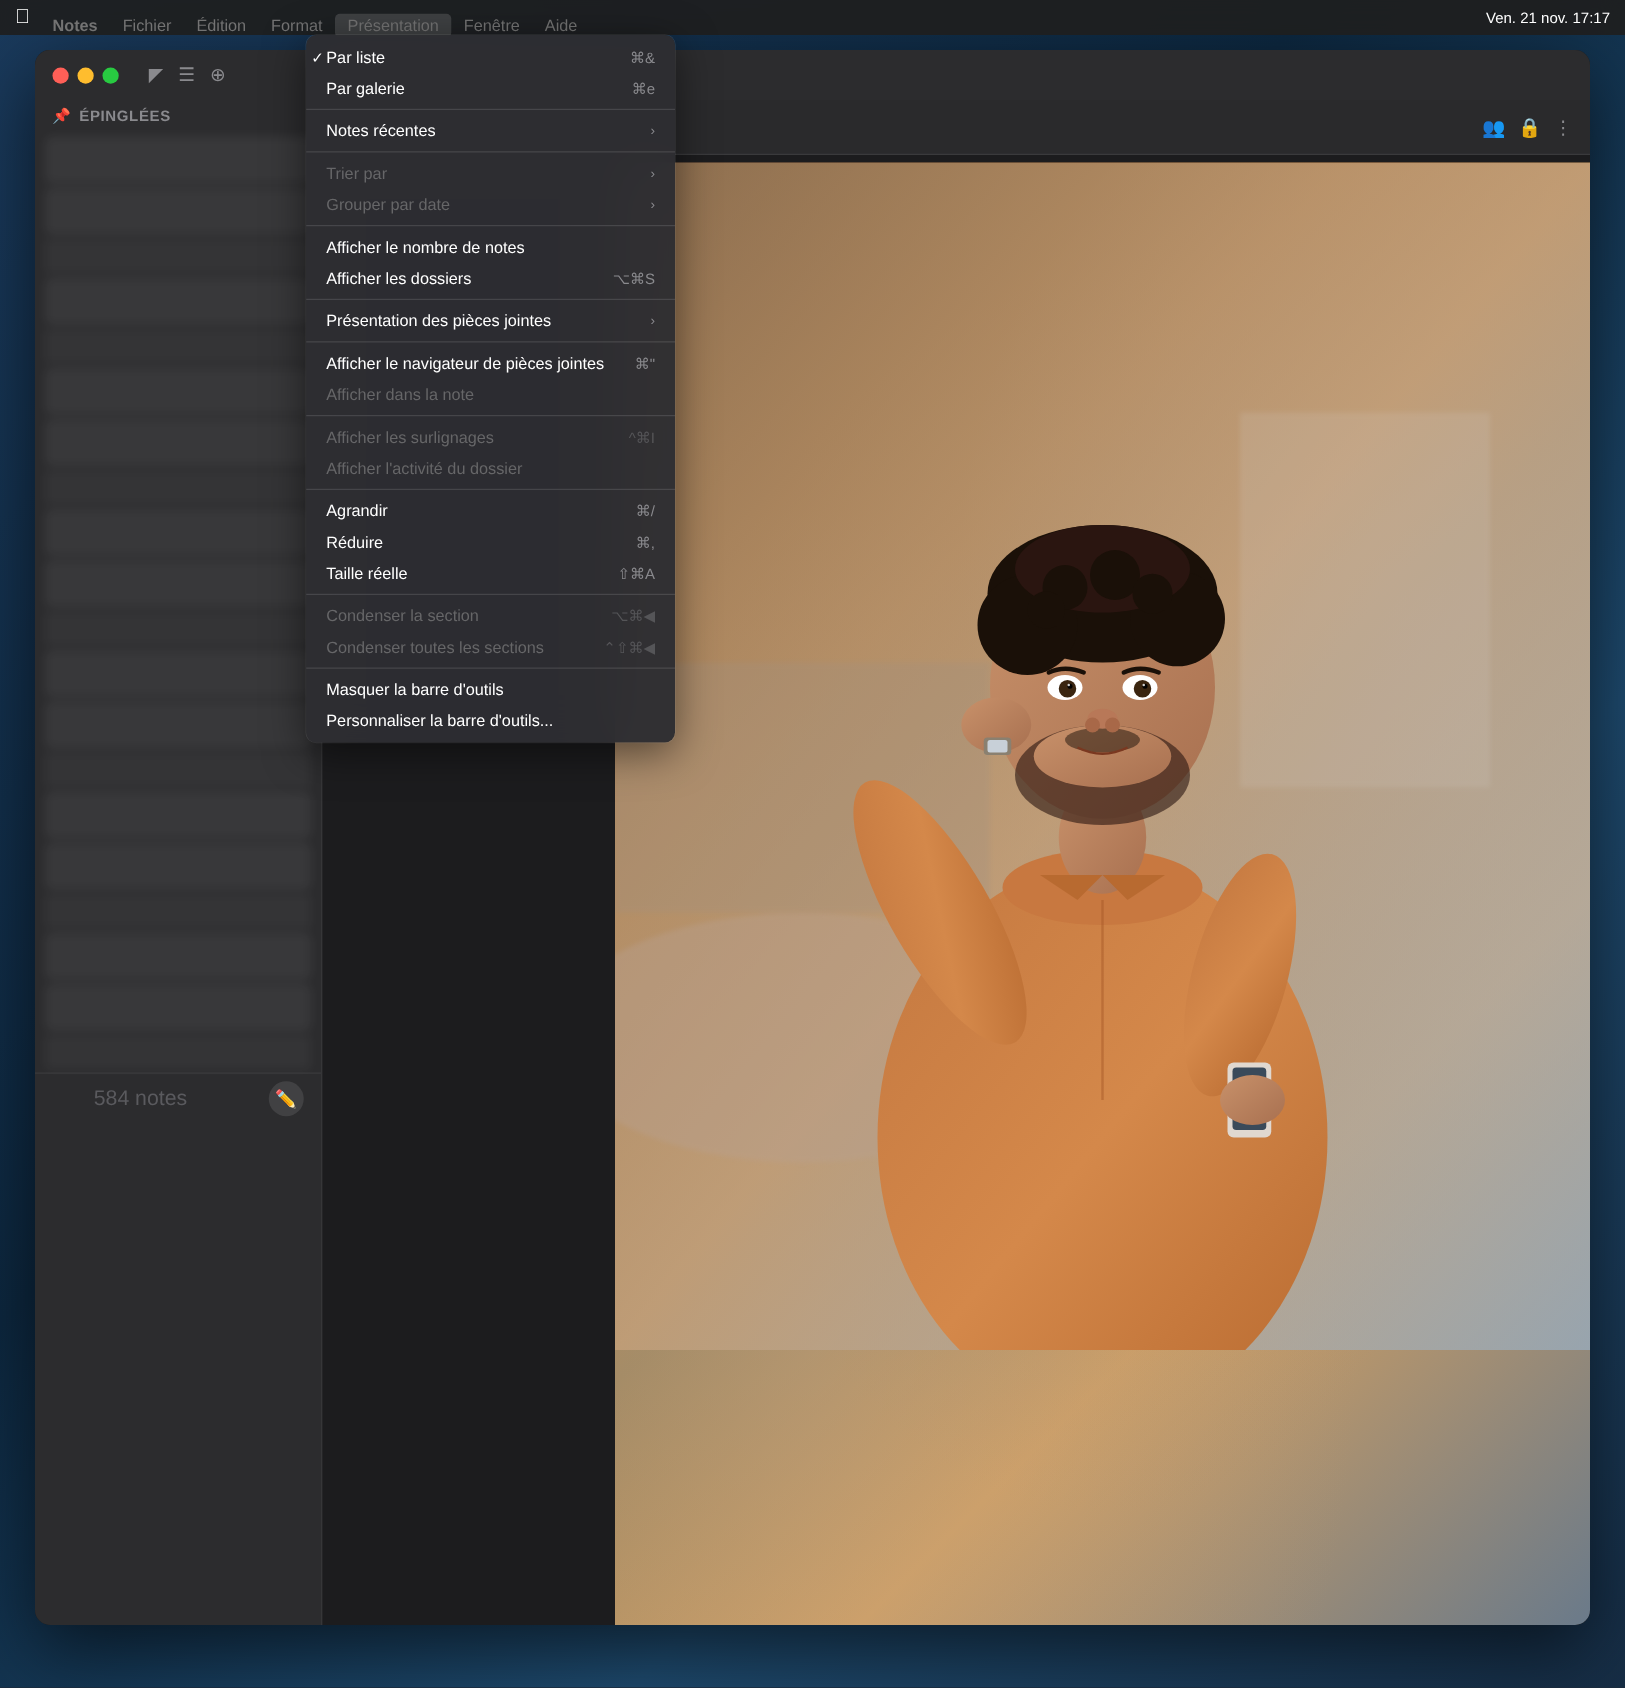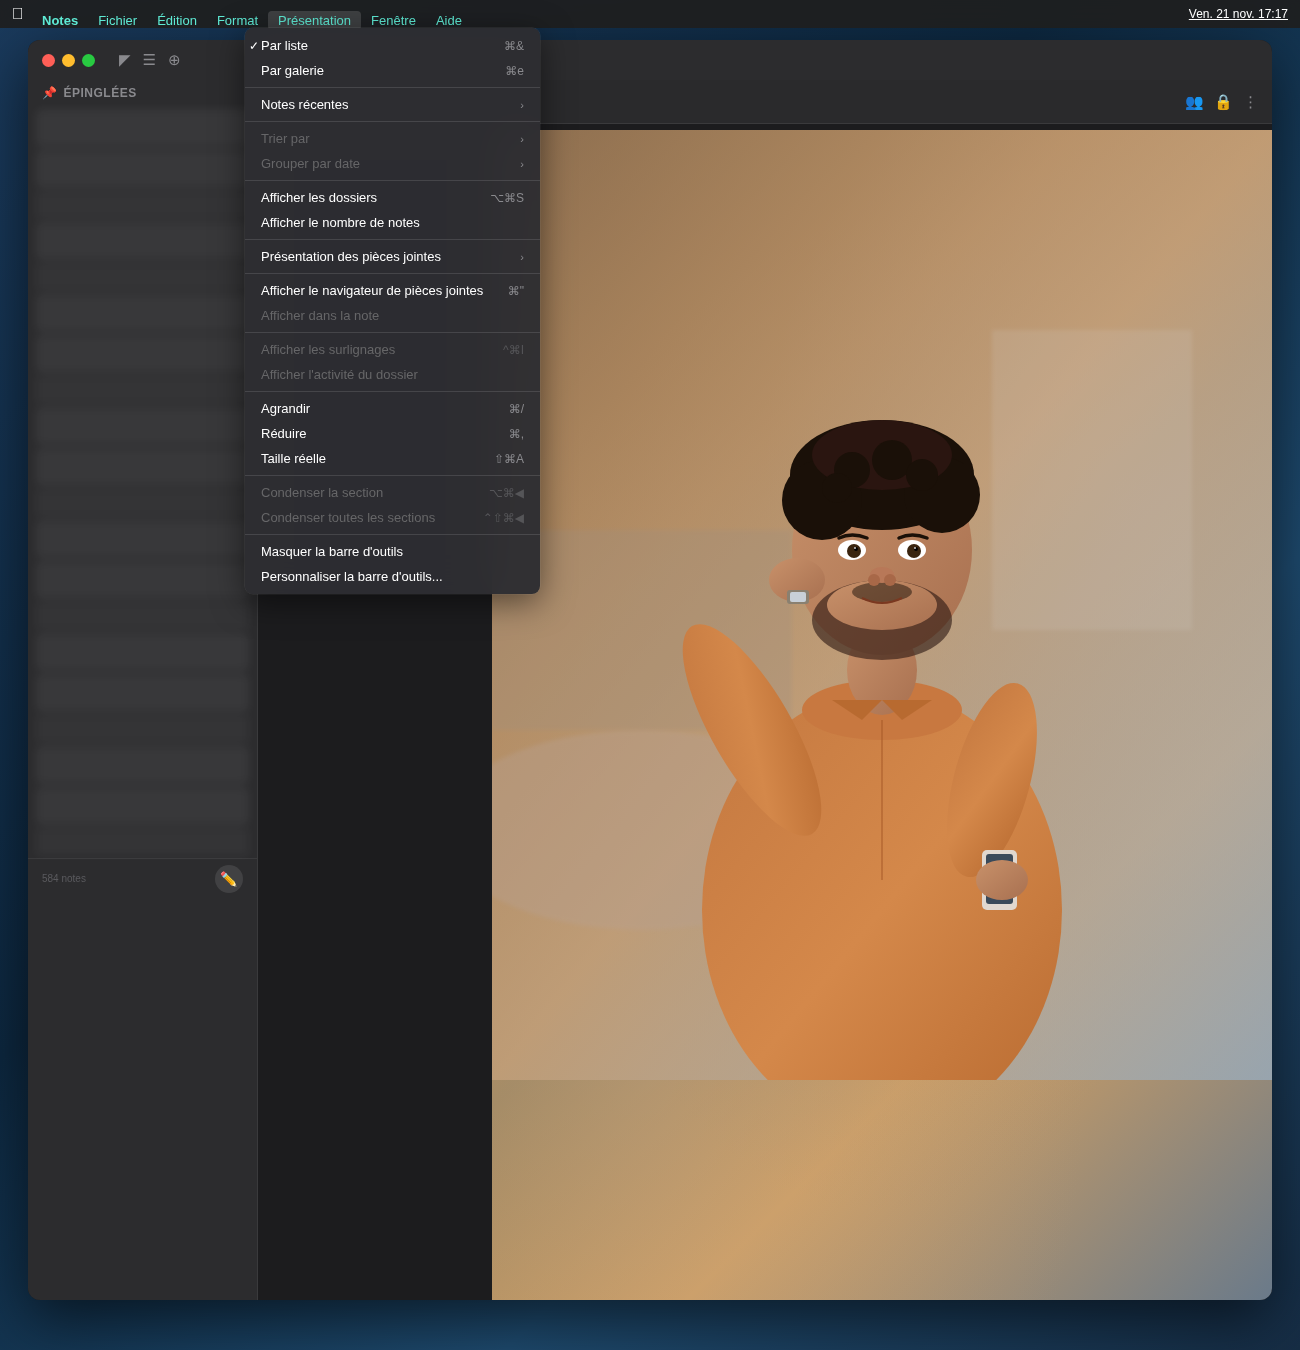--- a/index.html
+++ b/index.html
@@ -36,21 +36,21 @@
     }
 
     .menubar-apple {
       color: #fff;
       font-size: 16px;
       margin-right: 8px;
       cursor: pointer;
     }
 
     .menubar-item {
-      color: #5eead4;
+      color: #737373;
       font-size: 13px;
       padding: 2px 10px;
       border-radius: 4px;
       cursor: pointer;
       white-space: nowrap;
       margin-top: 12px;
     }
 
     .menubar-item.active {
       background: rgba(255,255,255,0.15);
@@ -60,21 +60,20 @@
       font-weight: 600;
     }
 
     .menubar-right {
       margin-left: auto;
       display: flex;
       align-items: center;
       gap: 8px;
       color: #fff;
       font-size: 12px;
-      text-decoration: underline;
     }
 
     
     .app-window {
       position: absolute;
       top: 40px;
       left: 28px;
       right: 28px;
       bottom: 50px;
       background: #1c1c1e;
@@ -153,21 +152,22 @@
     .sidebar-bottom {
       height: 40px;
       border-top: 1px solid #3a3a3c;
       display: flex;
       align-items: center;
       padding: 0 14px;
     }
 
     .sidebar-bottom-text {
       color: #5a5a5e;
-      font-size: 10px;
+      font-size: 17px;
+      margin-left: 33px;
     }
 
     .compose-btn {
       width: 28px;
       height: 28px;
       border-radius: 50%;
       background: rgba(255,255,255,0.1);
       display: flex;
       align-items: center;
       justify-content: center;
@@ -568,26 +568,26 @@
     </div>
 
     <div class="menu-item disabled">
       <span>Grouper par date</span>
       <span class="arrow">›</span>
     </div>
 
     <div class="menu-separator"></div>
 
     <div class="menu-item">
+      <span>Afficher le nombre de notes</span>
+    </div>
+
+    <div class="menu-item">
       <span>Afficher les dossiers</span>
       <span class="shortcut kbd">⌥⌘S</span>
-    </div>
-
-    <div class="menu-item">
-      <span>Afficher le nombre de notes</span>
     </div>
 
     <div class="menu-separator"></div>
 
     <div class="menu-item">
       <span>Présentation des pièces jointes</span>
       <span class="arrow">›</span>
     </div>
 
     <div class="menu-separator"></div>

